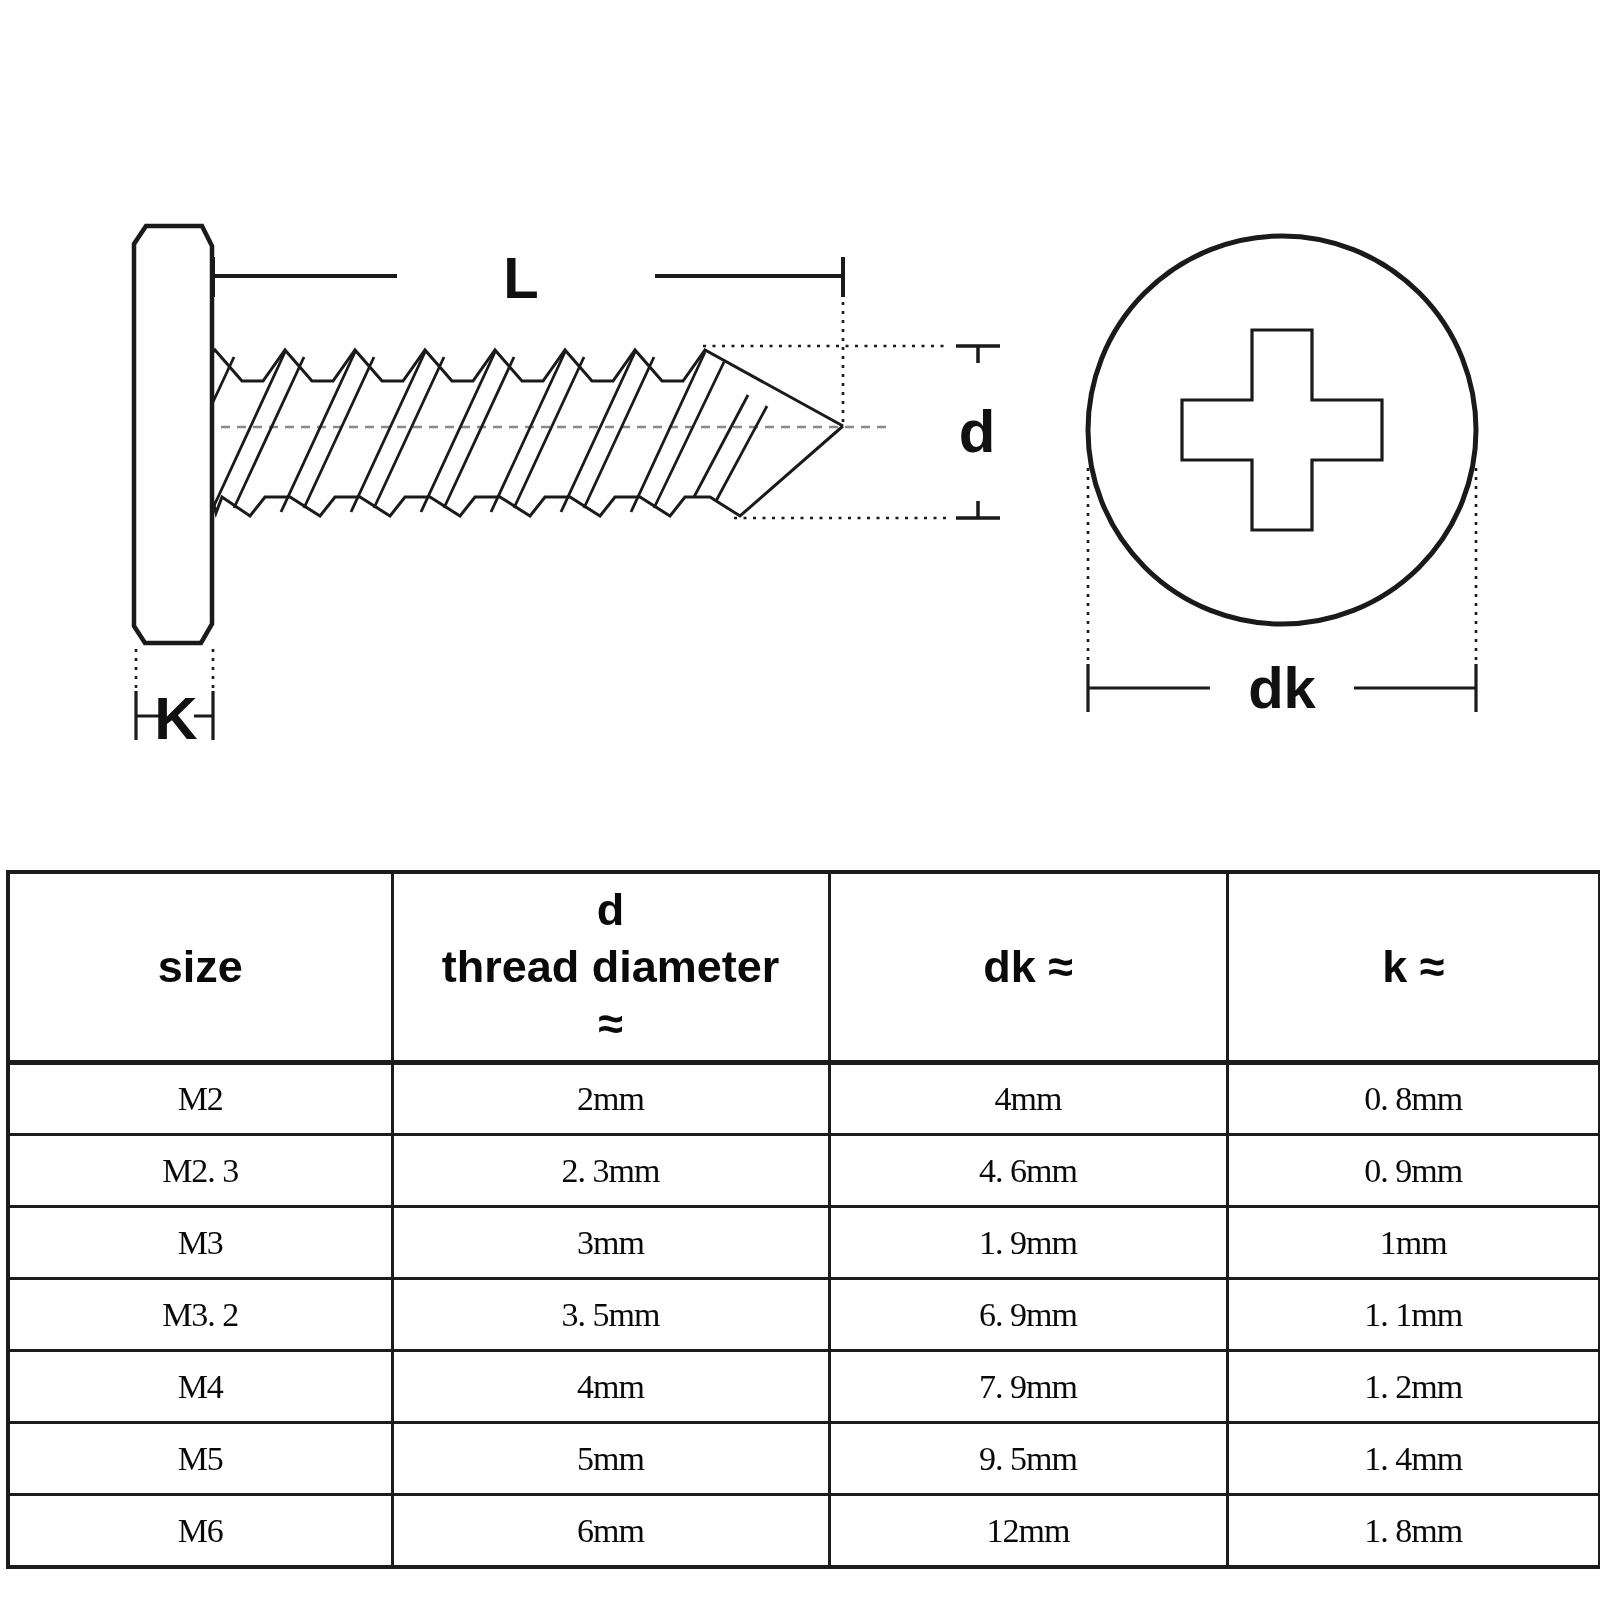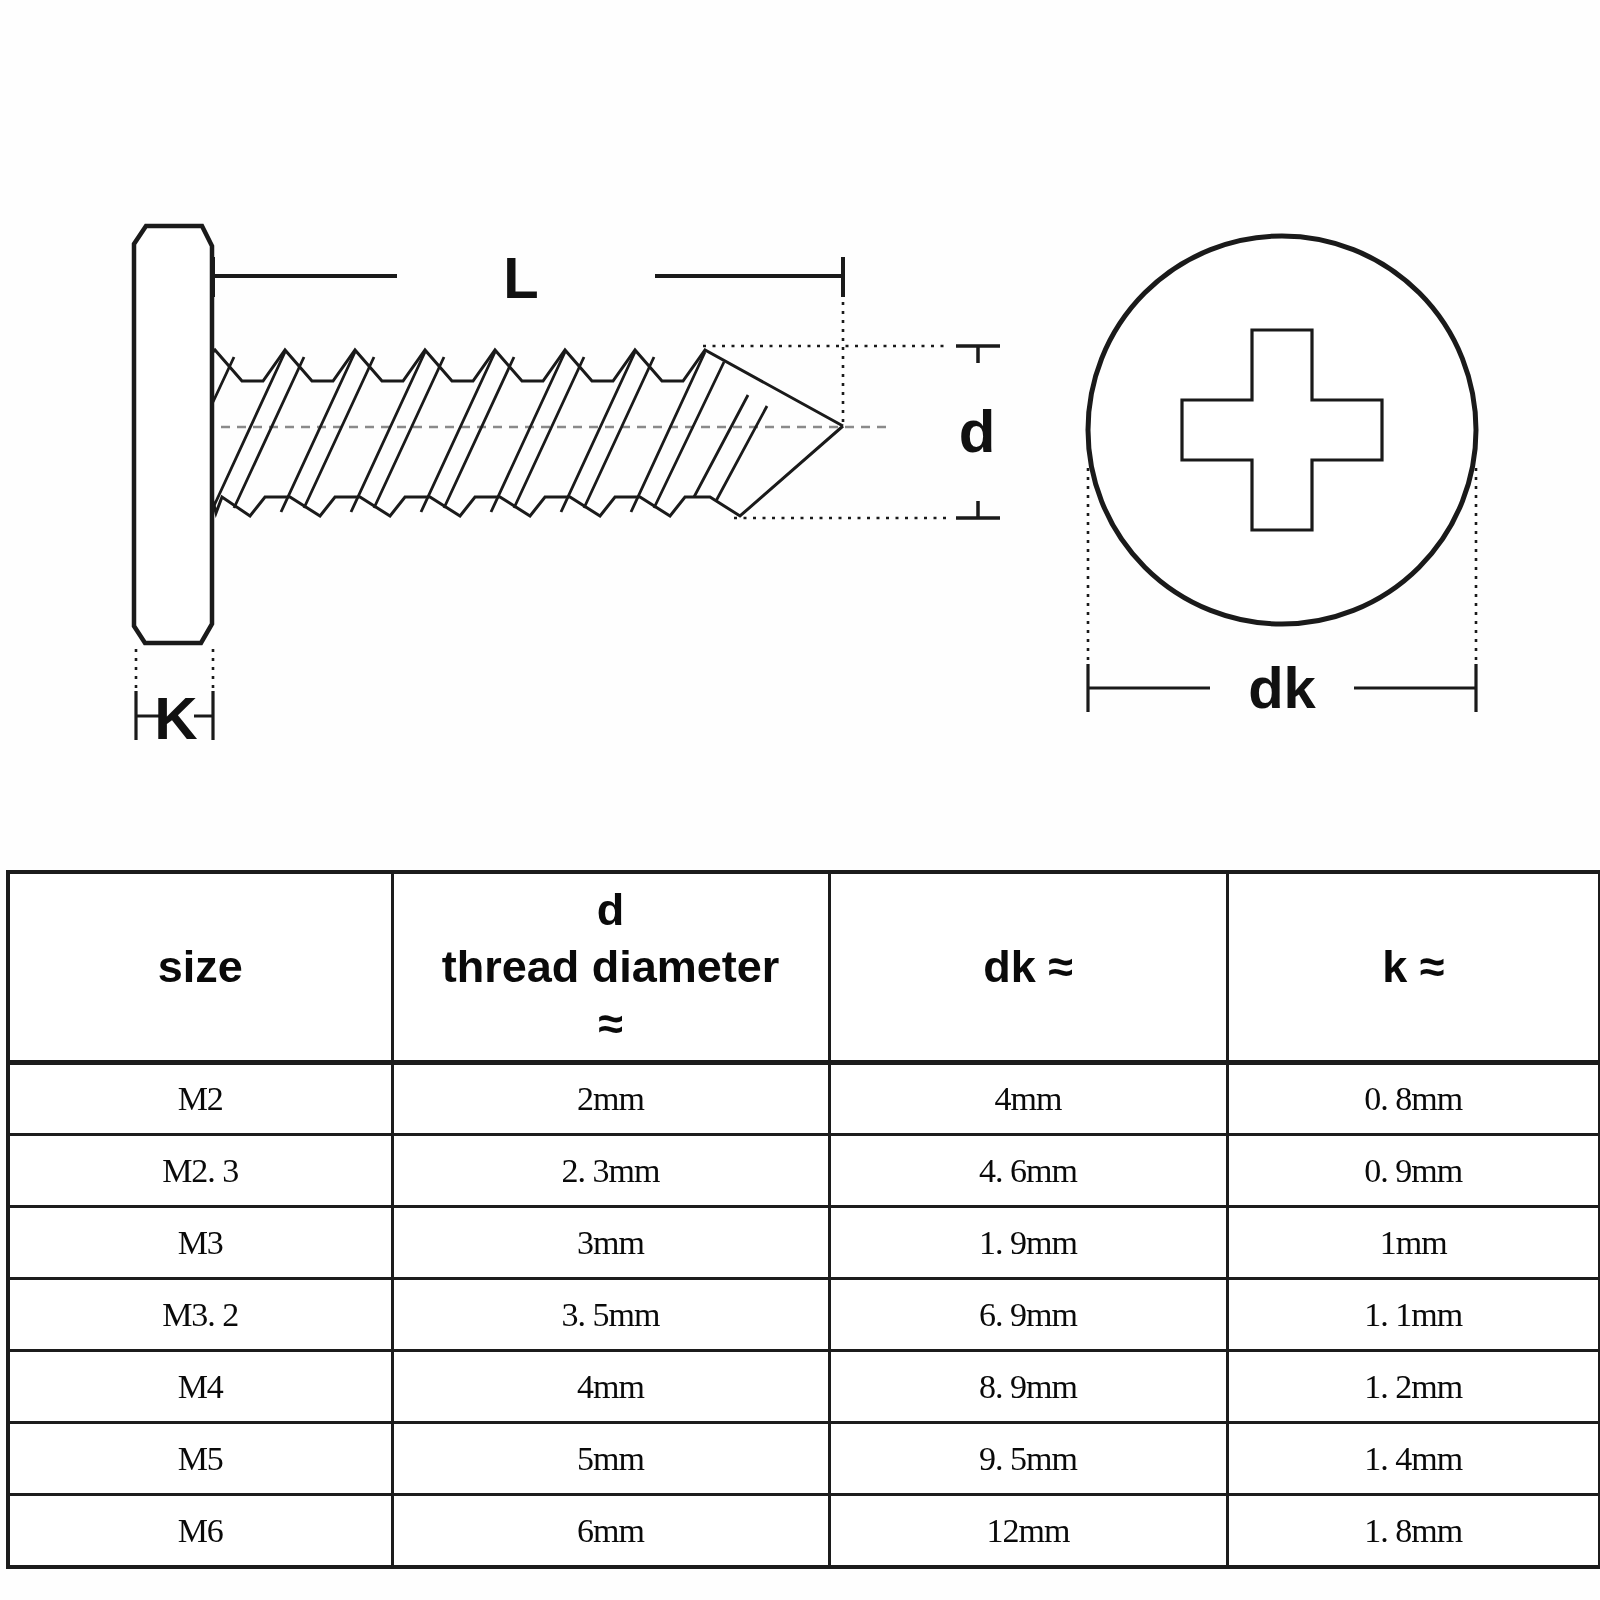--- a/index.html
+++ b/index.html
@@ -128,21 +128,21 @@
       </tr>
       <tr>
         <td class="val">M3. 2</td>
         <td class="val">3. 5mm</td>
         <td class="val">6. 9mm</td>
         <td class="val">1. 1mm</td>
       </tr>
       <tr>
         <td class="val">M4</td>
         <td class="val">4mm</td>
-        <td class="val">8. 9mm</td>
+        <td class="val">7. 9mm</td>
         <td class="val">1. 2mm</td>
       </tr>
       <tr>
         <td class="val">M5</td>
         <td class="val">5mm</td>
         <td class="val">9. 5mm</td>
         <td class="val">1. 4mm</td>
       </tr>
       <tr>
         <td class="val">M6</td>

